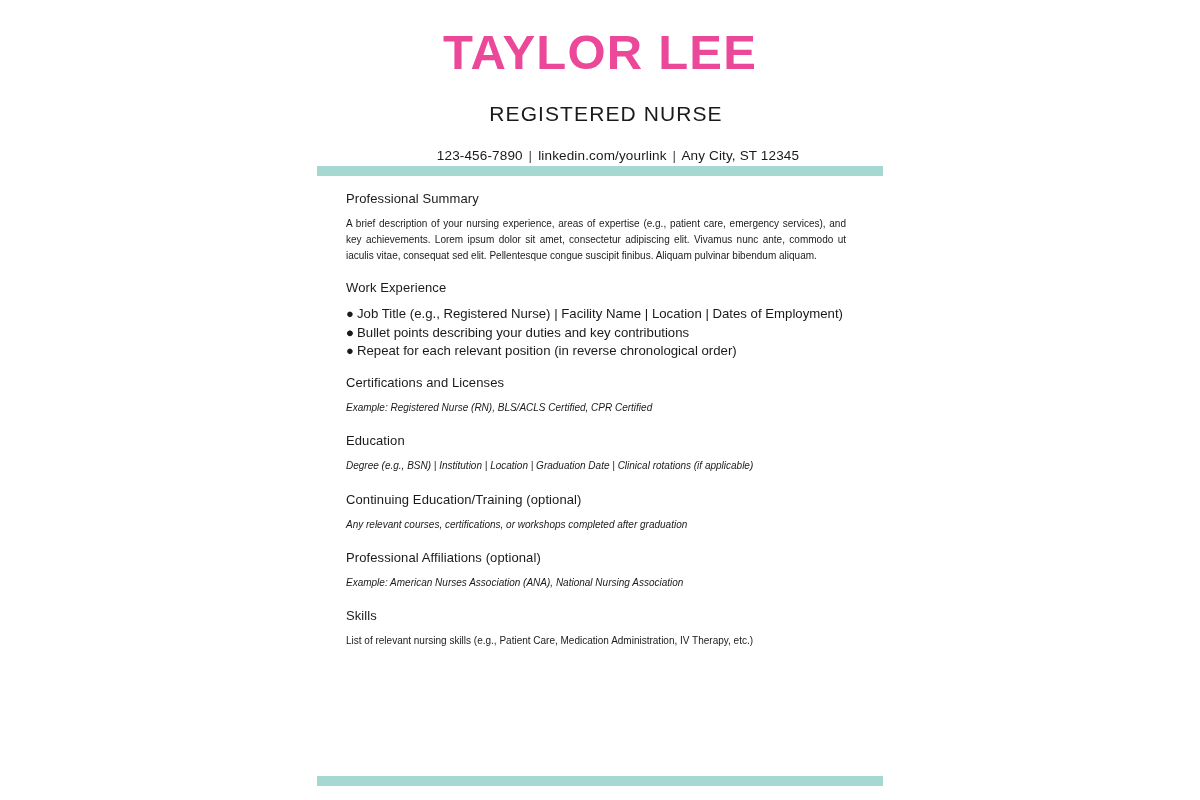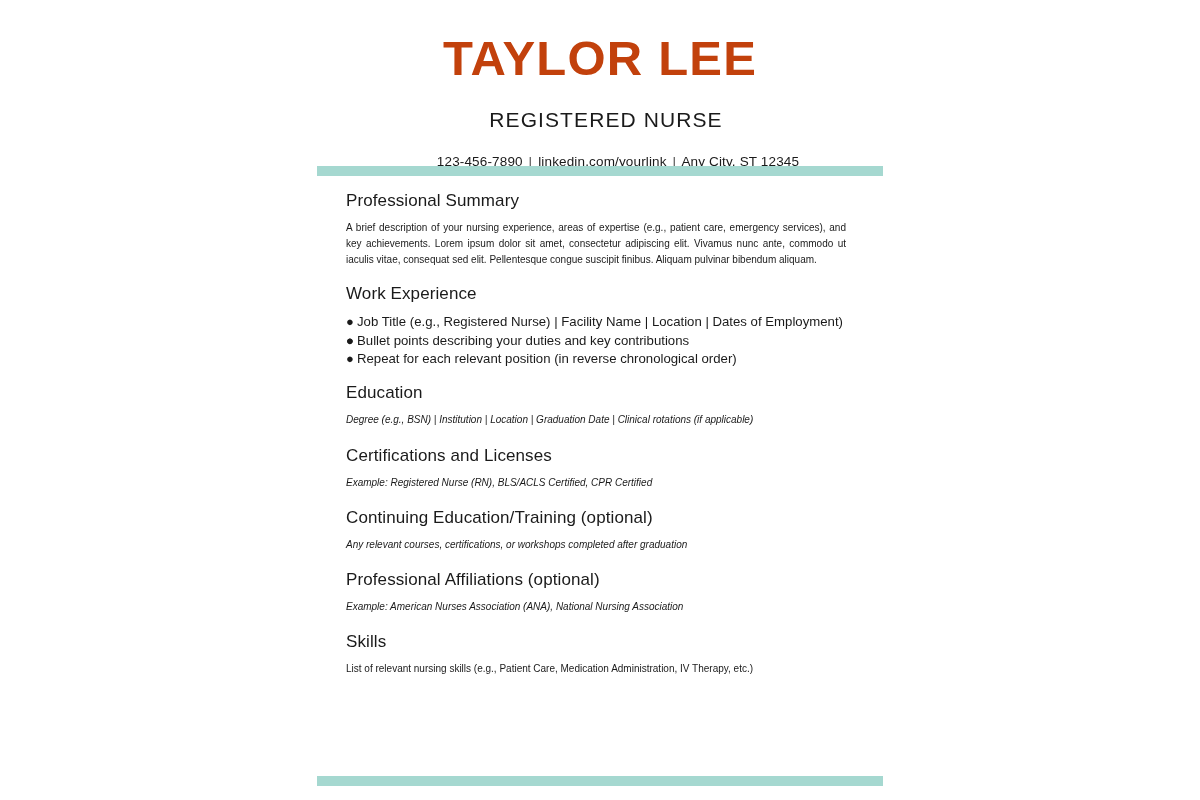--- a/index.html
+++ b/index.html
@@ -27,22 +27,22 @@
   .resume-header {
     padding-top: 28px;
     text-align: center;
   }
 
   .candidate-name {
     font-size: 49px;
     font-weight: bold;
     letter-spacing: 1.2px;
     line-height: 1.0;
-    margin: 6px;
-    color: #c2410c;
+    margin: 0;
+    color: #ec4899;
   }
 
   .candidate-title {
     font-size: 21px;
     font-weight: normal;
     letter-spacing: 1.1px;
     line-height: 1.0;
     margin: 26px 0 0 0;
     color: #1a1a1a;
     padding-left: 12px;
@@ -78,21 +78,21 @@
   .resume-body {
     position: absolute;
     top: 192px;
     left: 346px;
     width: 508px;
   }
 
   .section { margin-bottom: 0; }
 
   .section-heading {
-    font-size: 17px;
+    font-size: 13px;
     font-weight: normal;
     letter-spacing: 0.1px;
     line-height: 1.0;
     margin: 0 0 11px 0;
     color: #1a1a1a;
   }
 
   .section + .section .section-heading { margin-top: 12px; }
 
   .section-text {
@@ -184,30 +184,30 @@
           <span class="bullet-dot">●</span>
           <span>Bullet points describing your duties and key contributions</span>
         </li>
         <li class="bullet-item">
           <span class="bullet-dot">●</span>
           <span>Repeat for each relevant position (in reverse chronological order)</span>
         </li>
       </ul>
     </section>
 
+    <section class="section gap-certs">
+      <h2 class="section-heading">Certifications and Licenses</h2>
+      <p class="section-text italic">Example: Registered Nurse (RN), BLS/ACLS Certified, CPR Certified</p>
+    </section>
+
     <section class="section gap-education">
       <h2 class="section-heading">Education</h2>
       <p class="section-text italic">Degree (e.g., BSN) | Institution | Location | Graduation Date | Clinical rotations (if applicable)</p>
     </section>
 
-    <section class="section gap-certs">
-      <h2 class="section-heading">Certifications and Licenses</h2>
-      <p class="section-text italic">Example: Registered Nurse (RN), BLS/ACLS Certified, CPR Certified</p>
-    </section>
-
     <section class="section gap-conted">
       <h2 class="section-heading">Continuing Education/Training (optional)</h2>
       <p class="section-text italic">Any relevant courses, certifications, or workshops completed after graduation</p>
     </section>
 
     <section class="section gap-affil">
       <h2 class="section-heading">Professional Affiliations (optional)</h2>
       <p class="section-text italic">Example: American Nurses Association (ANA), National Nursing Association</p>
     </section>
 

